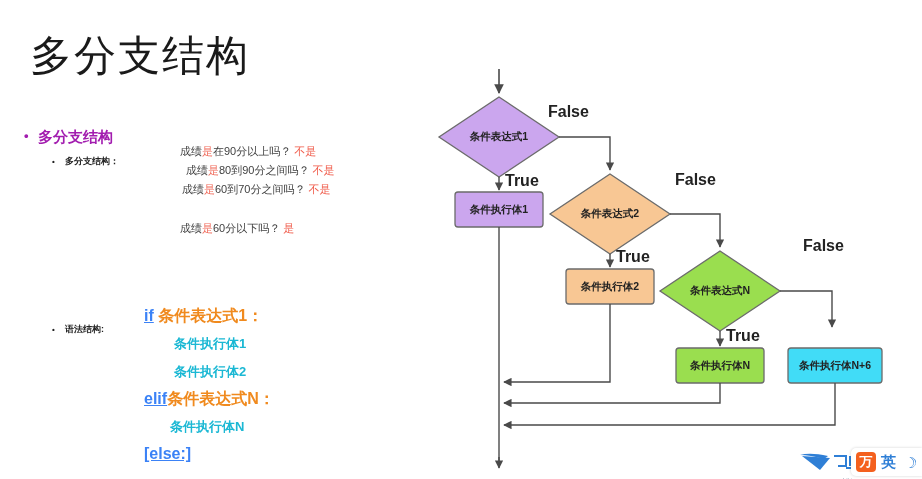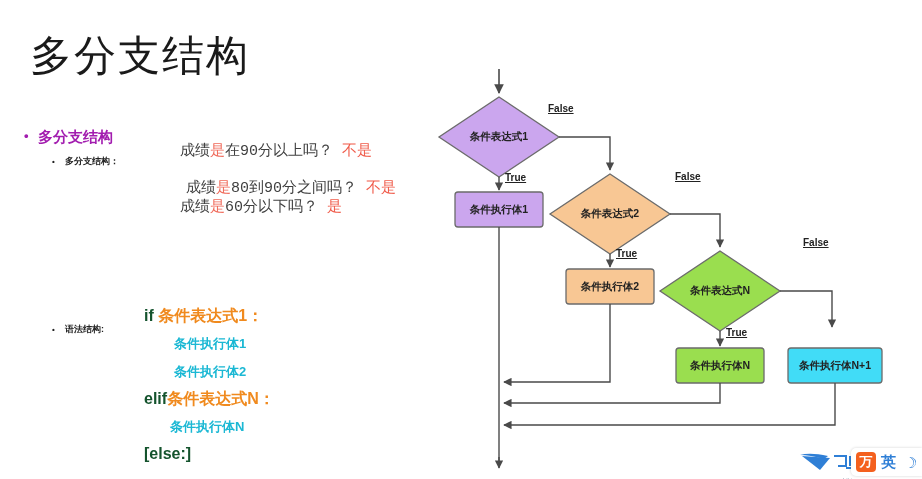--- a/index.html
+++ b/index.html
@@ -77,70 +77,68 @@
     color: #222222;
     white-space: nowrap;
     margin-top: 28px;
   }
 
   
   #semantics-block {
     position: absolute;
     left: 180px;
     top: 130px;
-    font-size: 15px;
+    font-size: 11px;
     line-height: 19px;
     color: #3f3f3f;
     font-weight: 500;
     white-space: nowrap;
-    font-family: Liberation Mono, monospace;
   }
   #semantics-block .sline { display: block; }
   #semantics-block .ind1 { padding-left: 0px; }
-  #semantics-block .ind2 { padding-left: 6px; margin-top: 18px; }
+  #semantics-block .ind2 { padding-left: 6px; }
   #semantics-block .ind3 { padding-left: 10px; }
   #semantics-block .ind4 { padding-left: 2px; }
-  #semantics-block .ind5 { padding-left: 0px; }
+  #semantics-block .ind5 { padding-left: 0px; margin-top: 20px; }
   .hi { color: #f06a5a; }
   .ans { color: #f05b4a; }
 
   
   #syntax-block {
     position: absolute;
     left: 144px;
     top: 290px;
     font-size: 16px;
     line-height: 27px;
     font-weight: bold;
     white-space: nowrap;
   }
-  #syntax-block .kw     { color: #14532d; }
+  #syntax-block .kw     { color: #3b82f6; text-decoration: underline; }
   #syntax-block .expr   { color: #f08a1e; }
   #syntax-block .body   { color: #1bb8d4; font-size: 13px; }
   #syntax-block .colon  { color: #f08a1e; }
   #syntax-block .line   { display: block; }
   #syntax-block .l-body { display: block; padding-left: 30px; }
   #syntax-block .l-body2 { display: block; padding-left: 26px; }
 
   
   #flow {
     position: absolute;
     left: 420px;
     top: 40px;
     width: 502px;
     height: 439px;
   }
   #flow svg { display: block; }
   .fl-label {
     position: absolute;
-    font-size: 10px;
+    font-size: 16px;
     font-weight: bold;
     color: #222222;
     white-space: nowrap;
-    text-decoration: underline;
   }
   .node-text {
     position: absolute;
     font-size: 10.5px;
     font-weight: bold;
     color: #222222;
     white-space: nowrap;
     text-align: center;
   }
 
@@ -218,20 +216,21 @@
     <span class="dot">•</span><span>多分支结构：</span>
   </div>
 
   <div id="bullet-l2-syntax">
     <span class="dot">•</span><span>语法结构:</span>
   </div>
 
   <div id="semantics-block">
     <span class="sline ind1"><span>成绩</span><span class="hi">是</span><span>在90分以上吗？</span> <span class="ans">不是</span></span>
     <span class="sline ind2"><span>成绩</span><span class="hi">是</span><span>80到90分之间吗？</span> <span class="ans">不是</span></span>
+    <span class="sline ind4"><span>成绩</span><span class="hi">是</span><span>60到70分之间吗？</span> <span class="ans">不是</span></span>
     <span class="sline ind5"><span>成绩</span><span class="hi">是</span><span>60分以下吗？</span> <span class="ans">是</span></span>
   </div>
 
   <div id="syntax-block">
     <span class="line"><span class="kw">if</span> <span class="expr">条件表达式1</span><span class="colon">：</span></span>
     <span class="l-body"><span class="body">条件执行体1</span></span>
     <span class="l-body"><span class="body">条件执行体2</span></span>
     <span class="line"><span class="kw">elif</span><span class="expr">条件表达式N</span><span class="colon">：</span></span>
     <span class="l-body2"><span class="body">条件执行体N</span></span>
     <span class="line"><span class="kw">[else:]</span></span>
@@ -282,21 +281,21 @@
       <path d="M 300 331 L 300 351 L 84 351" fill="none" stroke="#4a4a4a" stroke-width="1.4" marker-end="url(#arr)"></path>
       <path d="M 415 331 L 415 373 L 84 373" fill="none" stroke="#4a4a4a" stroke-width="1.4" marker-end="url(#arr)"></path>
     </svg>
 
     <div class="node-text" style="left:43px; top:78px; width:72px;">条件表达式1</div>
     <div class="node-text" style="left:35px; top:151px; width:88px;">条件执行体1</div>
     <div class="node-text" style="left:154px; top:155px; width:72px;">条件表达式2</div>
     <div class="node-text" style="left:146px; top:228px; width:88px;">条件执行体2</div>
     <div class="node-text" style="left:264px; top:232px; width:72px;">条件表达式N</div>
     <div class="node-text" style="left:256px; top:307px; width:88px;">条件执行体N</div>
-    <div class="node-text" style="left:368px; top:307px; width:94px;">条件执行体N+1</div>
+    <div class="node-text" style="left:368px; top:307px; width:94px;">条件执行体N+6</div>
 
     <div class="fl-label" style="left:128px; top:51px;">False</div>
     <div class="fl-label" style="left:85px; top:120px;">True</div>
     <div class="fl-label" style="left:255px; top:119px;">False</div>
     <div class="fl-label" style="left:196px; top:196px;">True</div>
     <div class="fl-label" style="left:383px; top:185px;">False</div>
     <div class="fl-label" style="left:306px; top:275px;">True</div>
   </div>
 
   <div id="watermark">

